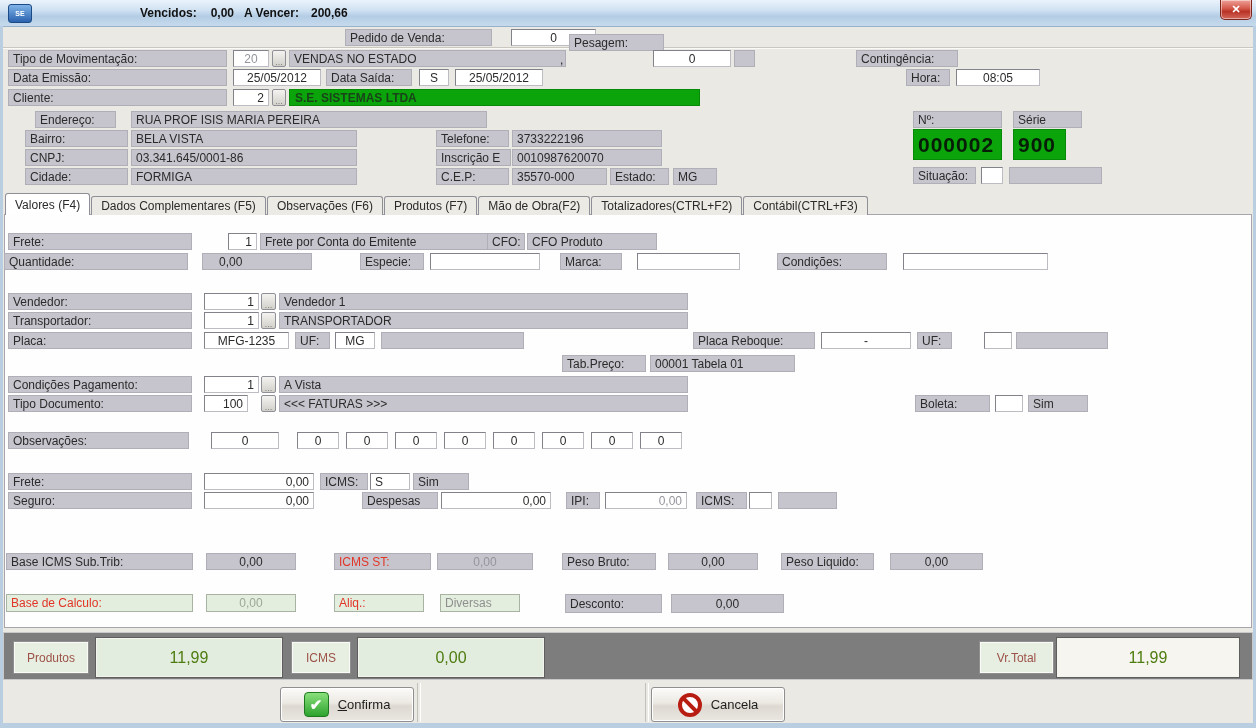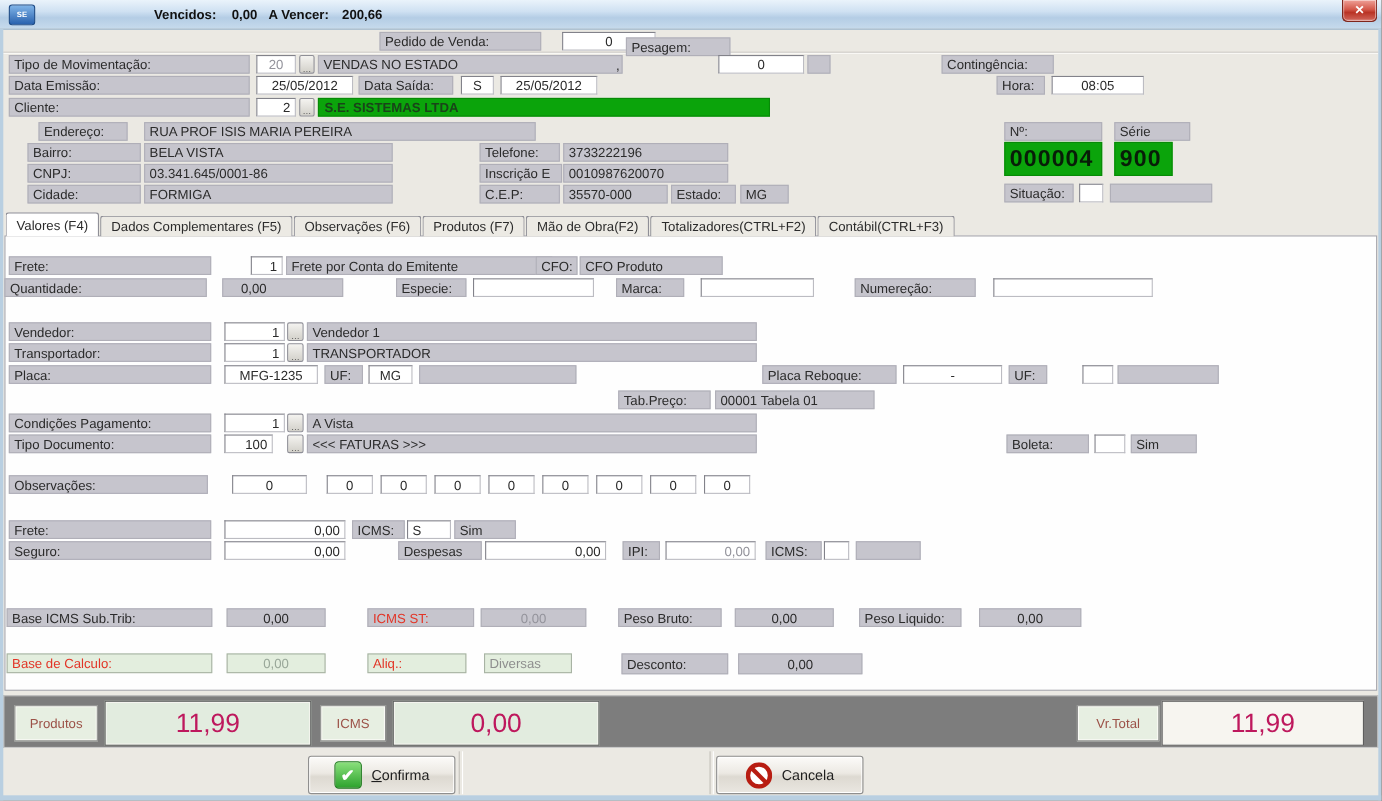--- a/index.html
+++ b/index.html
@@ -50,21 +50,21 @@
     border:1px solid #a5a5ab;box-sizing:border-box;}
   
   .lblg,.valg{position:absolute;height:18px;background:#e3eede;border:1px solid #a8b3a4;
     display:flex;align-items:center;padding:0 4px;box-sizing:border-box;white-space:nowrap;}
   
   .totalsbar{position:absolute;left:3px;top:632px;width:1250px;height:48px;background:#7d7d7d;
     border:1px solid #c9c9c9;box-sizing:border-box;}
   .tlabel{position:absolute;background:#e7efe2;border:1px solid #8f8f8f;
     box-shadow:inset 0 0 0 1px #fafaf6;color:#9c5248;display:flex;align-items:center;justify-content:center;}
   .tval{position:absolute;background:#e2ecdf;border:1px solid #5e5e5e;
-    box-shadow:inset 0 0 0 1px #f4f4ef;color:#be185d;font-size:24px;
+    box-shadow:inset 0 0 0 1px #f4f4ef;color:#4d7c0f;font-size:16px;
     display:flex;align-items:center;justify-content:center;}
   .tvalw{background:#f7f5f0;}
   
   .actbtn{position:absolute;height:35px;border:1px solid #8f8f8f;border-radius:3px;
     background:linear-gradient(#fcfbf9,#ece9e3 45%,#ddd9d1 55%,#eae7e1);
     box-shadow:inset 0 0 0 1px #fff;display:flex;align-items:center;justify-content:center;
     gap:9px;font-size:13px;color:#1e1e1e;cursor:pointer;box-sizing:border-box;}
   .ckicon{width:23px;height:23px;border-radius:4px;border:1px solid #1f7a1f;
     background:linear-gradient(#8ae07c,#2ea32e);color:#fff;font-weight:bold;font-size:15px;
     display:flex;align-items:center;justify-content:center;}
@@ -132,21 +132,21 @@
 
   <div class="lbl" style="left:25px;top:168px;width:103px">Cidade:</div>
   <div class="val" style="left:131px;top:168px;width:226px">FORMIGA</div>
   <div class="lbl" style="left:436px;top:168px;width:73px">C.E.P:</div>
   <div class="val" style="left:512px;top:168px;width:95px">35570-000</div>
   <div class="lbl" style="left:610px;top:168px;width:59px">Estado:</div>
   <div class="val" style="left:673px;top:168px;width:44px">MG</div>
 
   <div class="lbl" style="left:913px;top:111px;width:89px">Nº:</div>
   <div class="lbl" style="left:1013px;top:111px;width:69px">Série</div>
-  <div class="grnbig" style="left:913px;top:129px;width:89px">000004</div>
+  <div class="grnbig" style="left:913px;top:129px;width:89px">000002</div>
   <div class="grnbig" style="left:1013px;top:129px;width:53px">900</div>
   <div class="lbl" style="left:913px;top:167px;width:63px">Situação:</div>
   <div class="inp" style="left:981px;top:167px;width:22px"></div>
   <div class="val" style="left:1009px;top:167px;width:93px"></div>
 
   <div class="tabs">
     <div class="tab active">Valores (F4)</div>
     <div class="tab">Dados Complementares (F5)</div>
     <div class="tab">Observações (F6)</div>
     <div class="tab">Produtos (F7)</div>
@@ -161,21 +161,21 @@
   <div class="val" style="left:260px;top:233px;width:242px">Frete por Conta do Emitente</div>
   <div class="lbl" style="left:487px;top:233px;width:38px">CFO:</div>
   <div class="val" style="left:527px;top:233px;width:130px">CFO Produto</div>
 
   <div class="lbl" style="left:4px;top:253px;width:184px">Quantidade:</div>
   <div class="val" style="left:202px;top:253px;width:110px;padding-left:16px">0,00</div>
   <div class="lbl" style="left:360px;top:253px;width:64px">Especie:</div>
   <div class="inp" style="left:430px;top:253px;width:110px"></div>
   <div class="lbl" style="left:560px;top:253px;width:62px">Marca:</div>
   <div class="inp" style="left:637px;top:253px;width:103px"></div>
-  <div class="lbl" style="left:777px;top:253px;width:110px">Numereção:</div>
+  <div class="lbl" style="left:777px;top:253px;width:110px">Condições:</div>
   <div class="inp" style="left:903px;top:253px;width:145px"></div>
 
   <div class="lbl" style="left:8px;top:293px;width:184px">Vendedor:</div>
   <div class="inp r" style="left:204px;top:293px;width:55px">1</div>
   <div class="btn3" style="left:261px;top:293px;width:15px">…</div>
   <div class="val" style="left:279px;top:293px;width:409px">Vendedor 1</div>
 
   <div class="lbl" style="left:8px;top:312px;width:184px">Transportador:</div>
   <div class="inp r" style="left:204px;top:312px;width:55px">1</div>
   <div class="btn3" style="left:261px;top:312px;width:15px">…</div>

